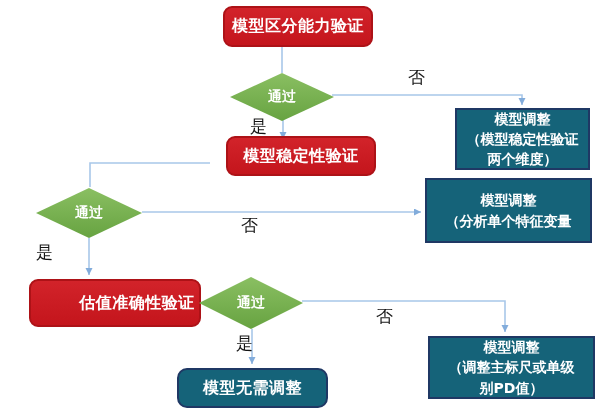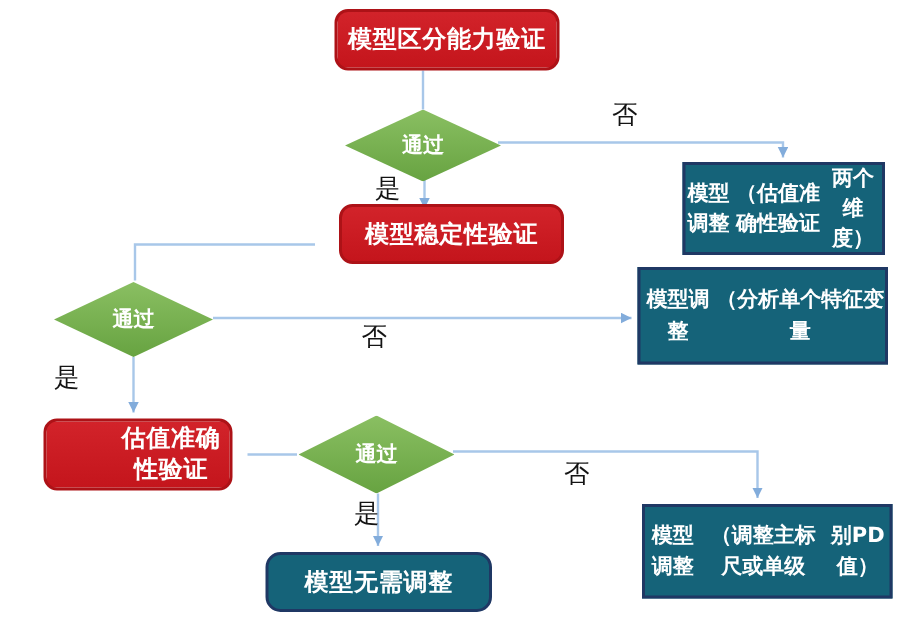--- a/index.html
+++ b/index.html
@@ -22,21 +22,23 @@
     font-size: 16px;
     letter-spacing: 0.5px;
     margin-left: 16px;
   }
   .node-teal {
     background: #156379;
     border: 2px solid #1f3864;
     color: #ffffff;
     font-weight: bold;
     font-size: 14px;
+    flex-direction: column;
     line-height: 1.45;
+    text-align: right;
   }
   .node-teal.rounded { border-radius: 10px; font-size: 16px; letter-spacing: 0.5px; }
   .diamond {
     position: absolute;
     background: linear-gradient(180deg, #8abf62 0%, #67a341 100%);
     clip-path: polygon(50% 0%, 100% 50%, 50% 100%, 0% 50%);
     color: #ffffff;
     font-weight: bold;
     font-size: 14px;
     display: flex;
@@ -71,31 +73,31 @@
       <path d="M165 303 H 198"></path>
       <path d="M302 301 H 505 V 332" marker-end="url(#arrow)"></path>
       <path d="M252 329 V 364" marker-end="url(#arrow)"></path>
     </g>
   </svg>
 
   <div class="node node-red" style="left:207px; top:6px; width:150px; height:41px;">模型区分能力验证</div>
 
   <div class="node node-red" style="left:210px; top:136px; width:150px; height:40px;">模型稳定性验证</div>
 
-  <div class="node node-red" style="left:13px; top:279px; width:126px; height:48px;padding-left:44px;">估值准确性验证</div>
+  <div class="node node-red" style="left:13px; top:279px; width:172px; height:48px;padding-left:44px;">估值准确性验证</div>
 
   <div class="diamond" style="left:230px; top:73px; width:104px; height:48px;">通过</div>
 
   <div class="diamond" style="left:36px; top:188px; width:106px; height:50px;">通过</div>
 
   <div class="diamond" style="left:199px; top:277px; width:104px; height:52px;">通过</div>
 
   <div class="node node-teal" style="left:455px; top:108px; width:135px; height:62px;">
     <div>模型调整</div>
-    <div>（估值准确性验证</div>
+    <div>（模型稳定性验证</div>
     <div>两个维度）</div>
   </div>
 
   <div class="node node-teal" style="left:425px; top:178px; width:167px; height:65px;">
     <div>模型调整</div>
     <div>（分析单个特征变量</div>
   </div>
 
   <div class="node node-teal" style="left:428px; top:336px; width:167px; height:63px;">
     <div>模型调整</div>

